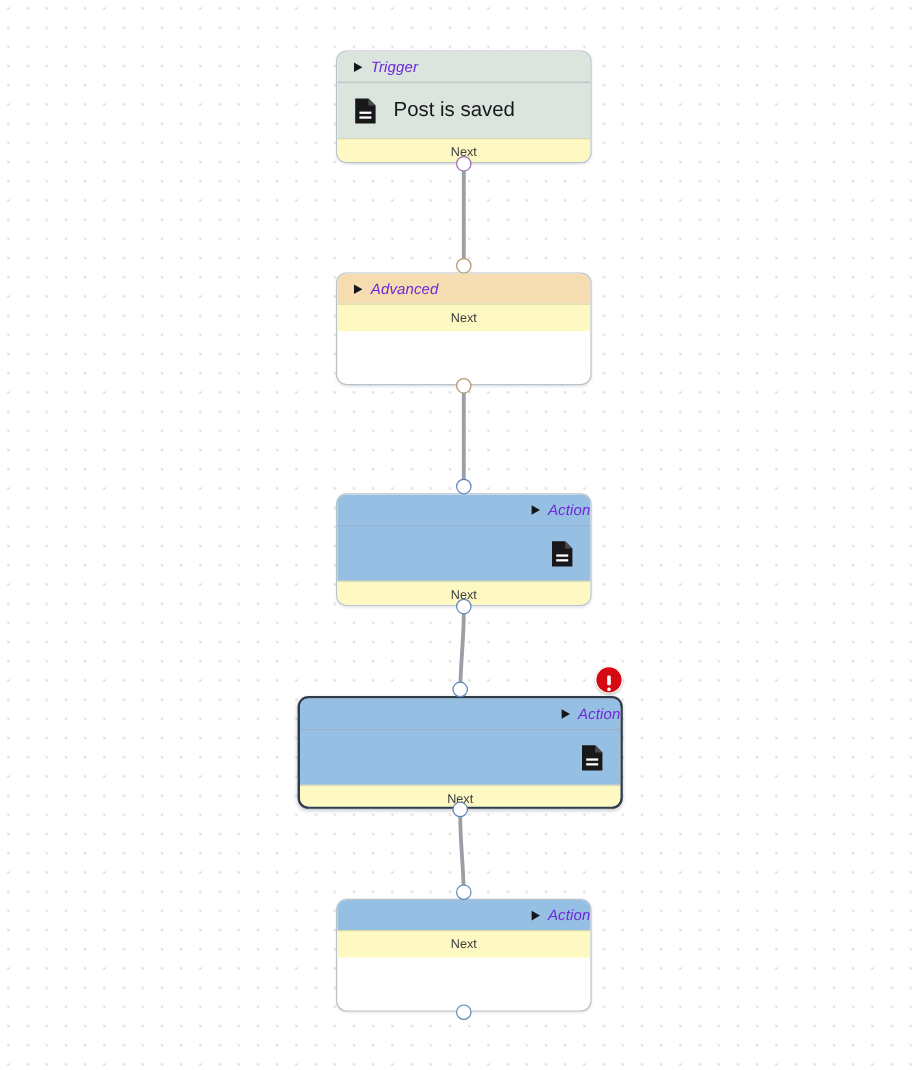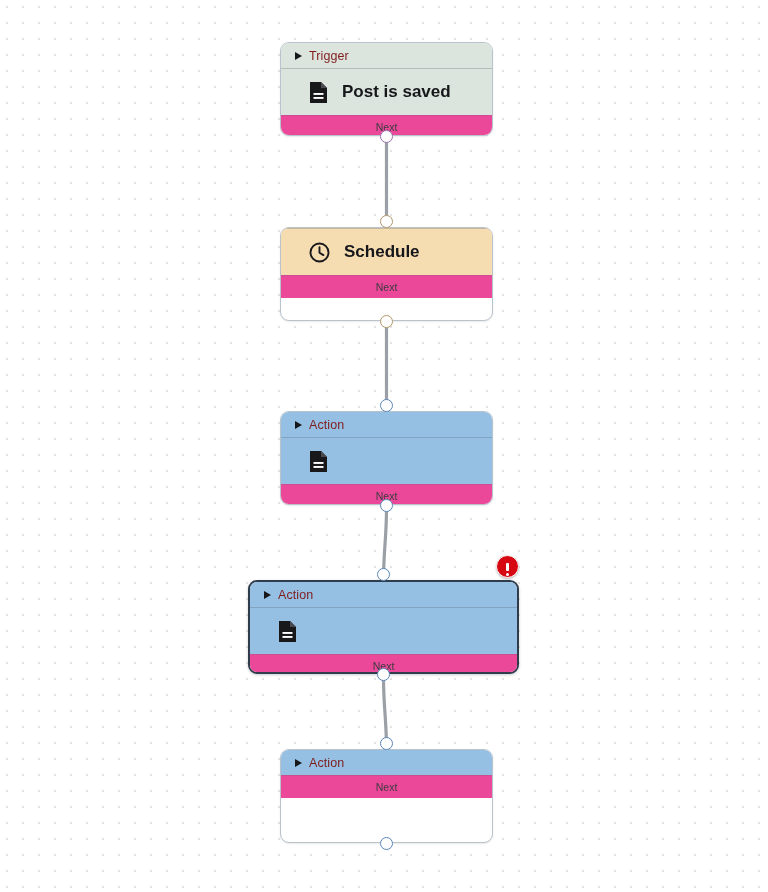--- a/index.html
+++ b/index.html
@@ -53,61 +53,61 @@
   }
 
   .node-head {
     display: flex;
     align-items: center;
     gap: 7px;
     height: 25px;
     padding: 0 0 0 14px;
     box-sizing: border-box;
     font-size: 12.5px;
-    color: #7f1d1d;
+    color: #6d28d9;
     letter-spacing: 0.1px;
+    font-style: italic;
   }
   .node-head .tri {
     display: inline-block;
     width: 0; height: 0;
     border-left: 7px solid #16171a;
     border-top: 4.6px solid transparent;
     border-bottom: 4.6px solid transparent;
   }
 
   .node-body {
     display: flex;
     align-items: center;
     gap: 14px;
-    padding: 0 14px 0 28px;
+    padding: 0 14px 0 14px;
     box-sizing: border-box;
     height: 47px;
     border-top: 1px solid rgba(90,100,112,0.30);
     font-size: 17px;
     color: #16171a;
-    font-weight: bold;
   }
   .node-body .lbl { white-space: nowrap; }
 
   .node-foot {
     position: relative;
     height: 22px;
-    background: #ec4899;
+    background: #fef9c3;
     border-top: 1px solid rgba(90,100,112,0.22);
     display: flex;
     align-items: center;
     justify-content: center;
     font-size: 10.5px;
     color: #3c3c41;
   }
 
   
   .c-trigger  .node-head, .c-trigger  .node-body { background: #dbe4dd; }
   .c-advanced .node-head, .c-advanced .node-body { background: #f6dcb1; }
-  .c-action   .node-head, .c-action   .node-body { background: #95c0e3; }
+  .c-action   .node-head, .c-action   .node-body { background: #95c0e3; justify-content: flex-end; }
 
   
   .port {
     position: absolute;
     z-index: 6;
     width: 13px;
     height: 13px;
     border-radius: 50%;
     background: #ffffff;
     box-sizing: border-box;
@@ -176,26 +176,23 @@
         <rect x="4.5" y="16" width="10" height="1.9" fill="#ffffff"></rect>
       </svg>
       <span class="lbl">Post is saved</span>
     </div>
     <div class="node-foot">
       <span>Next</span>
     </div>
   </div>
 
   <div class="node c-advanced" id="n1" style="left: 280px; top: 227px; width: 213px; height: 94px;">
-    <div class="node-body">
-      <svg class="icon" width="21" height="21" viewBox="0 0 21 21">
-        <circle cx="10.5" cy="10.5" r="9" fill="none" stroke="#18181b" stroke-width="1.9"></circle>
-        <path d="M10.5 5.2 V10.8 L14.4 13.1" fill="none" stroke="#18181b" stroke-width="1.9" stroke-linecap="round" stroke-linejoin="round"></path>
-      </svg>
-      <span class="lbl">Schedule</span>
+    <div class="node-head">
+      <span class="tri"></span>
+      <span>Advanced</span>
     </div>
     <div class="node-foot">
       <span>Next</span>
     </div>
   </div>
 
   <div class="node c-action" id="n2" style="left: 280px; top: 411px; width: 213px; height: 94px;">
     <div class="node-head">
       <span class="tri"></span>
       <span>Action</span>

